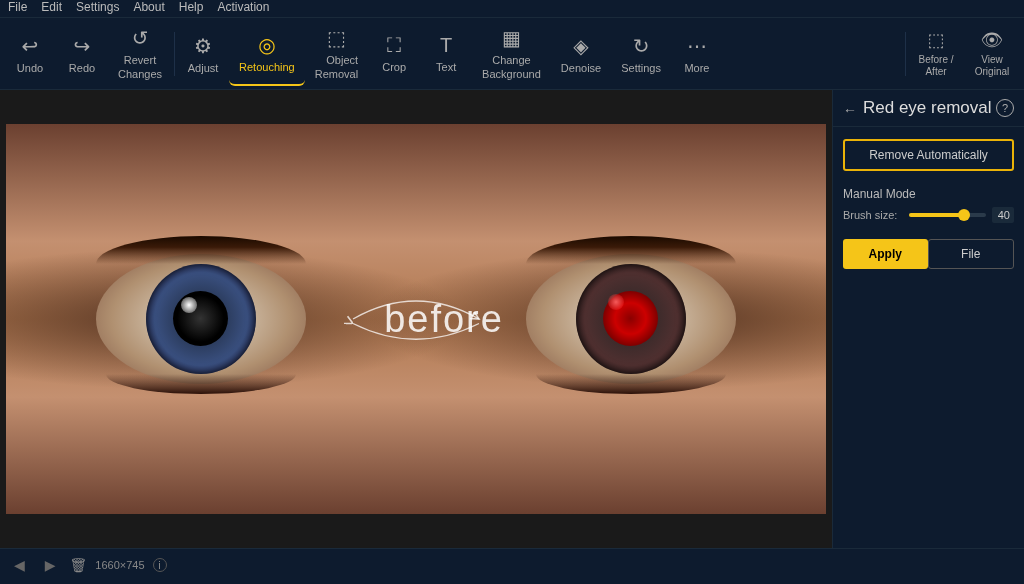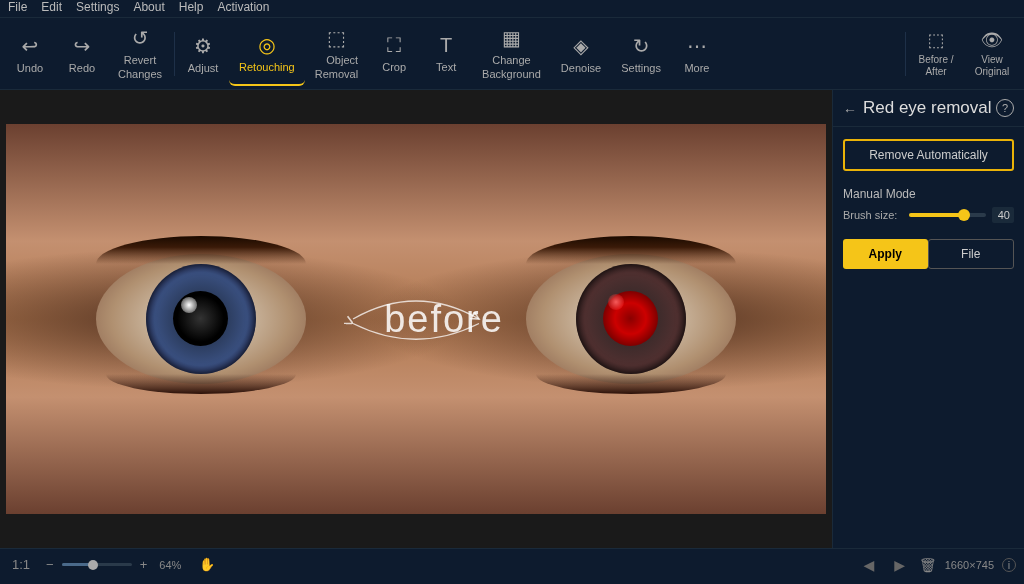--- a/index.html
+++ b/index.html
@@ -702,33 +702,20 @@
 
     <div class="action-row">
       <button class="apply-btn">Apply</button>
       <button class="reset-btn">File</button>
     </div>
   </div>
 
 </div>
 
 <div id="statusbar">
-  <div class="status-left">
-    <span class="status-btn">1:1</span>
-    <div class="zoom-slider-area">
-      <span class="status-btn">−</span>
-      <div class="zoom-track">
-        <div class="zoom-fill"></div>
-        <div class="zoom-thumb"></div>
-      </div>
-      <span class="status-btn">+</span>
-    </div>
-    <span class="zoom-pct">64%</span>
-    <span class="status-btn">✋</span>
-  </div>
 
   <div class="status-center">
     <span class="nav-arrow">◀</span>
     <span class="nav-arrow">▶</span>
   </div>
 
   <div class="status-right">
     <span class="trash-icon">🗑</span>
     <span class="dimensions">1660×745</span>
     <span class="info-icon">i</span>

